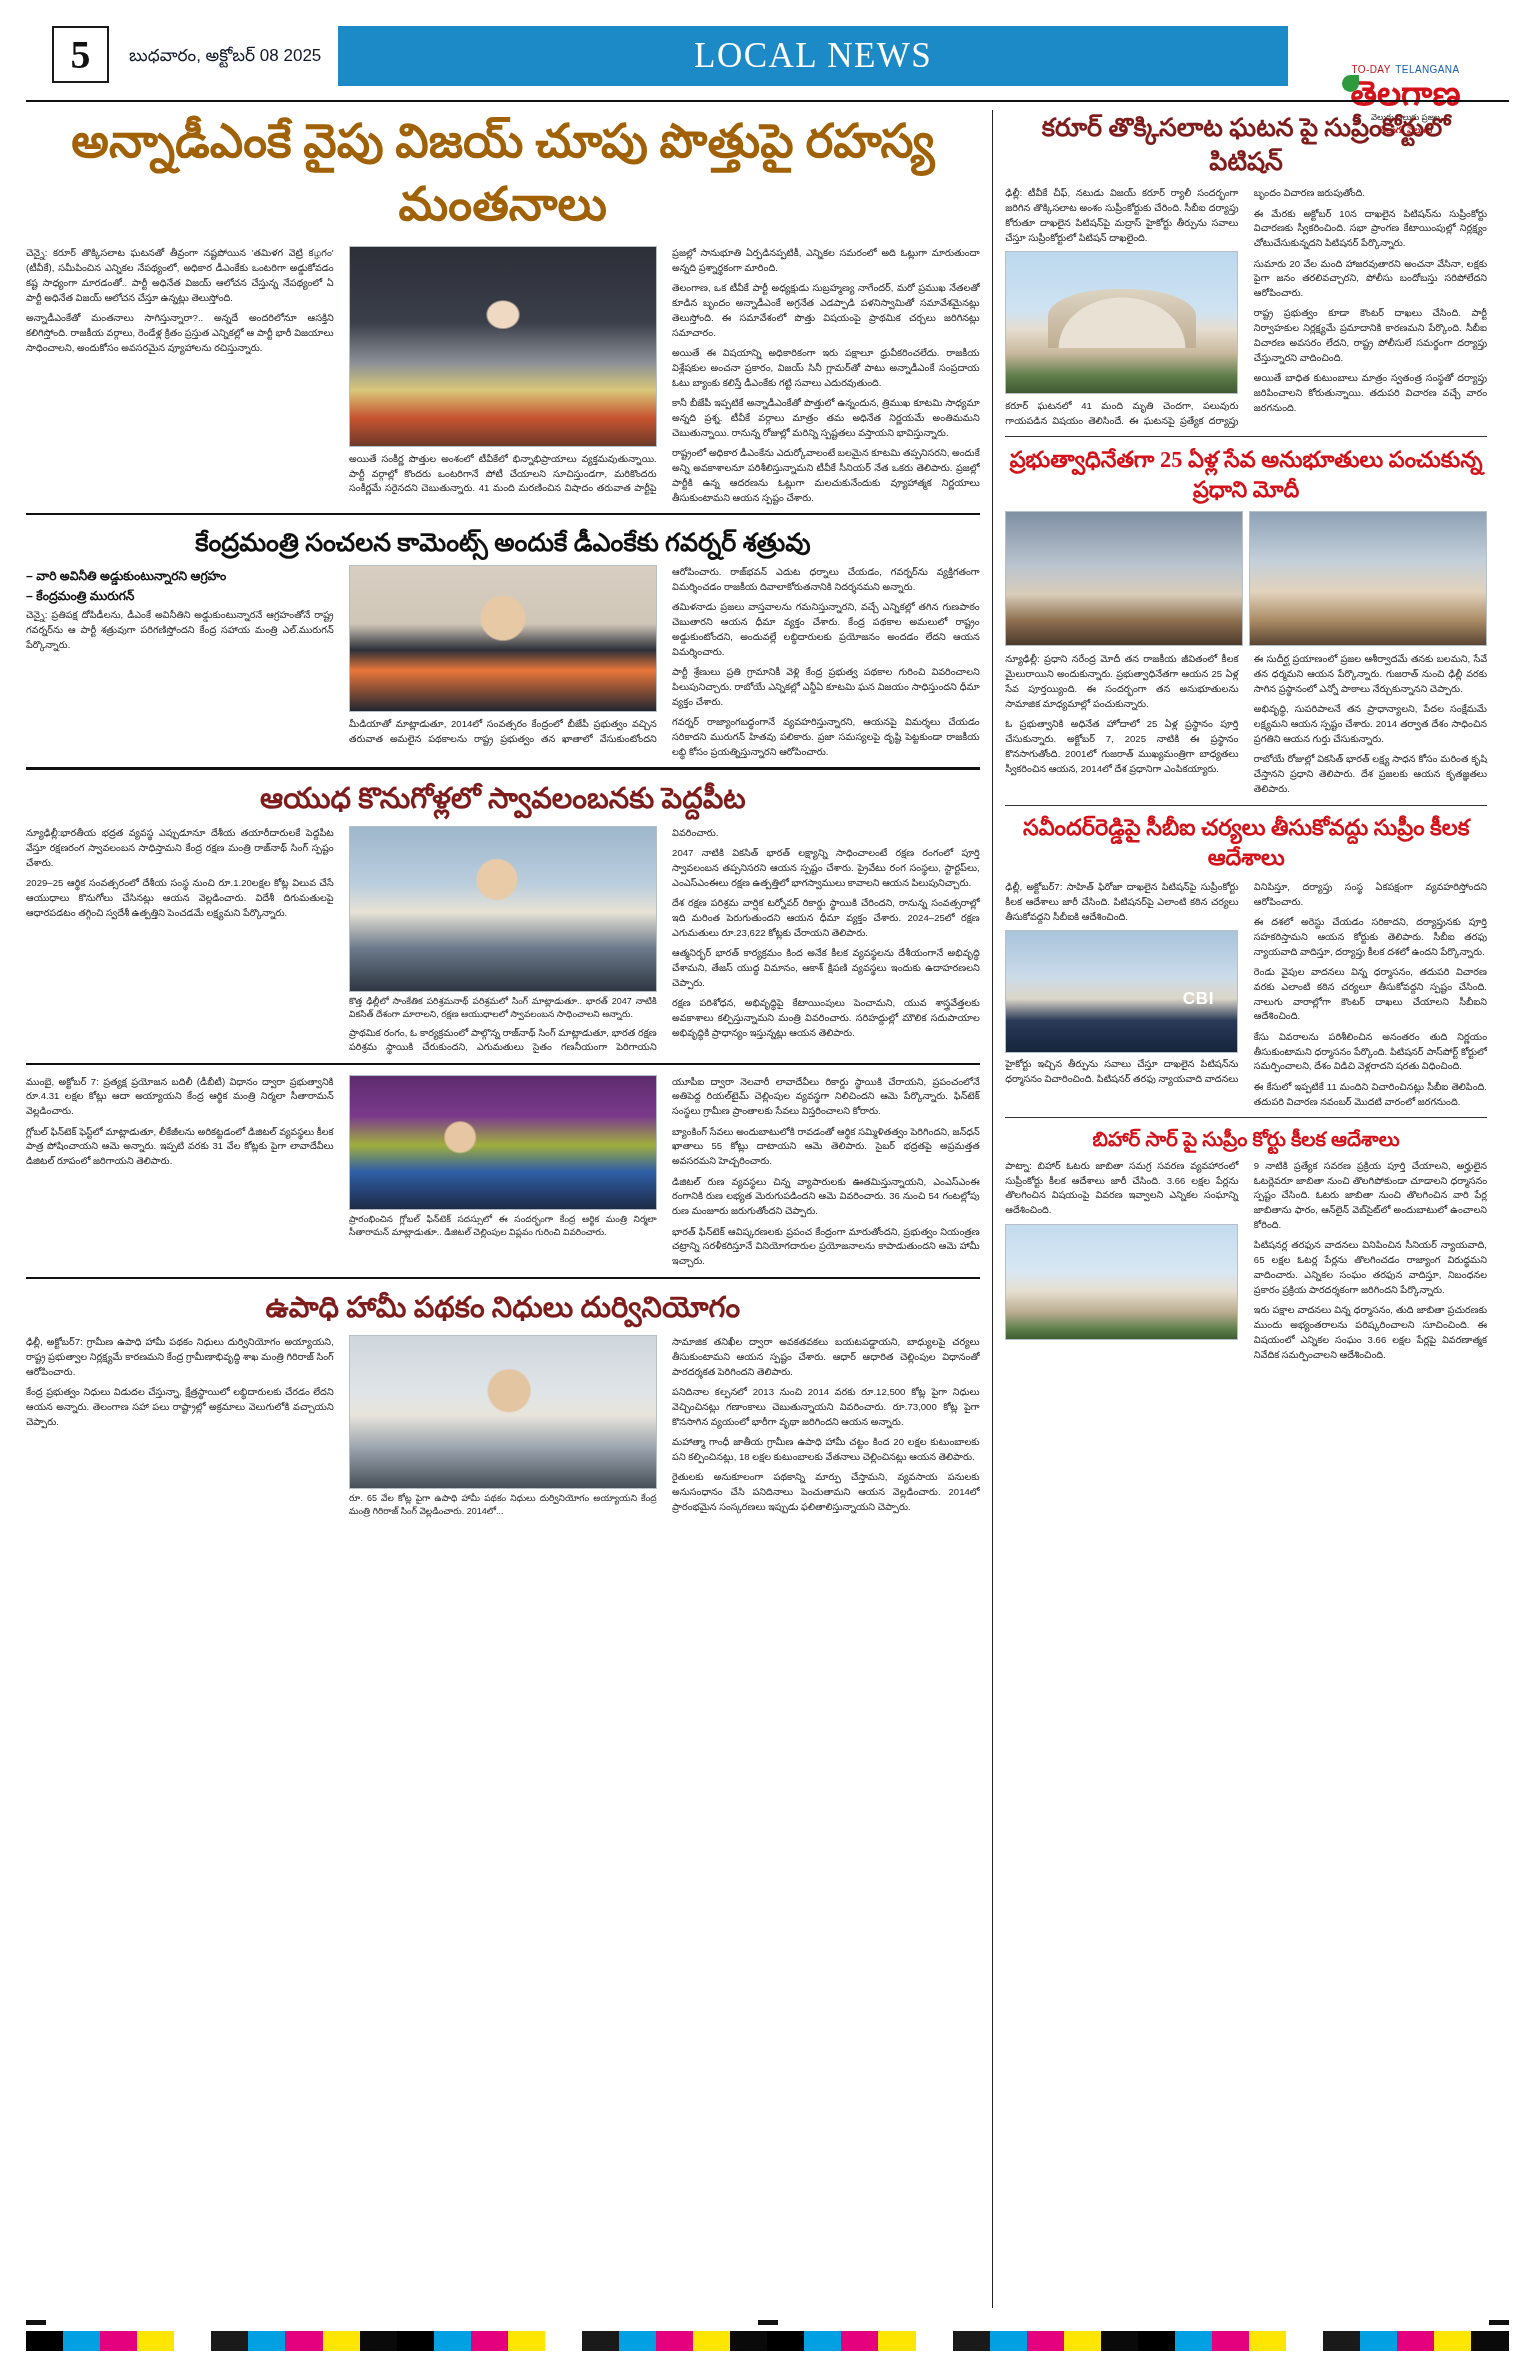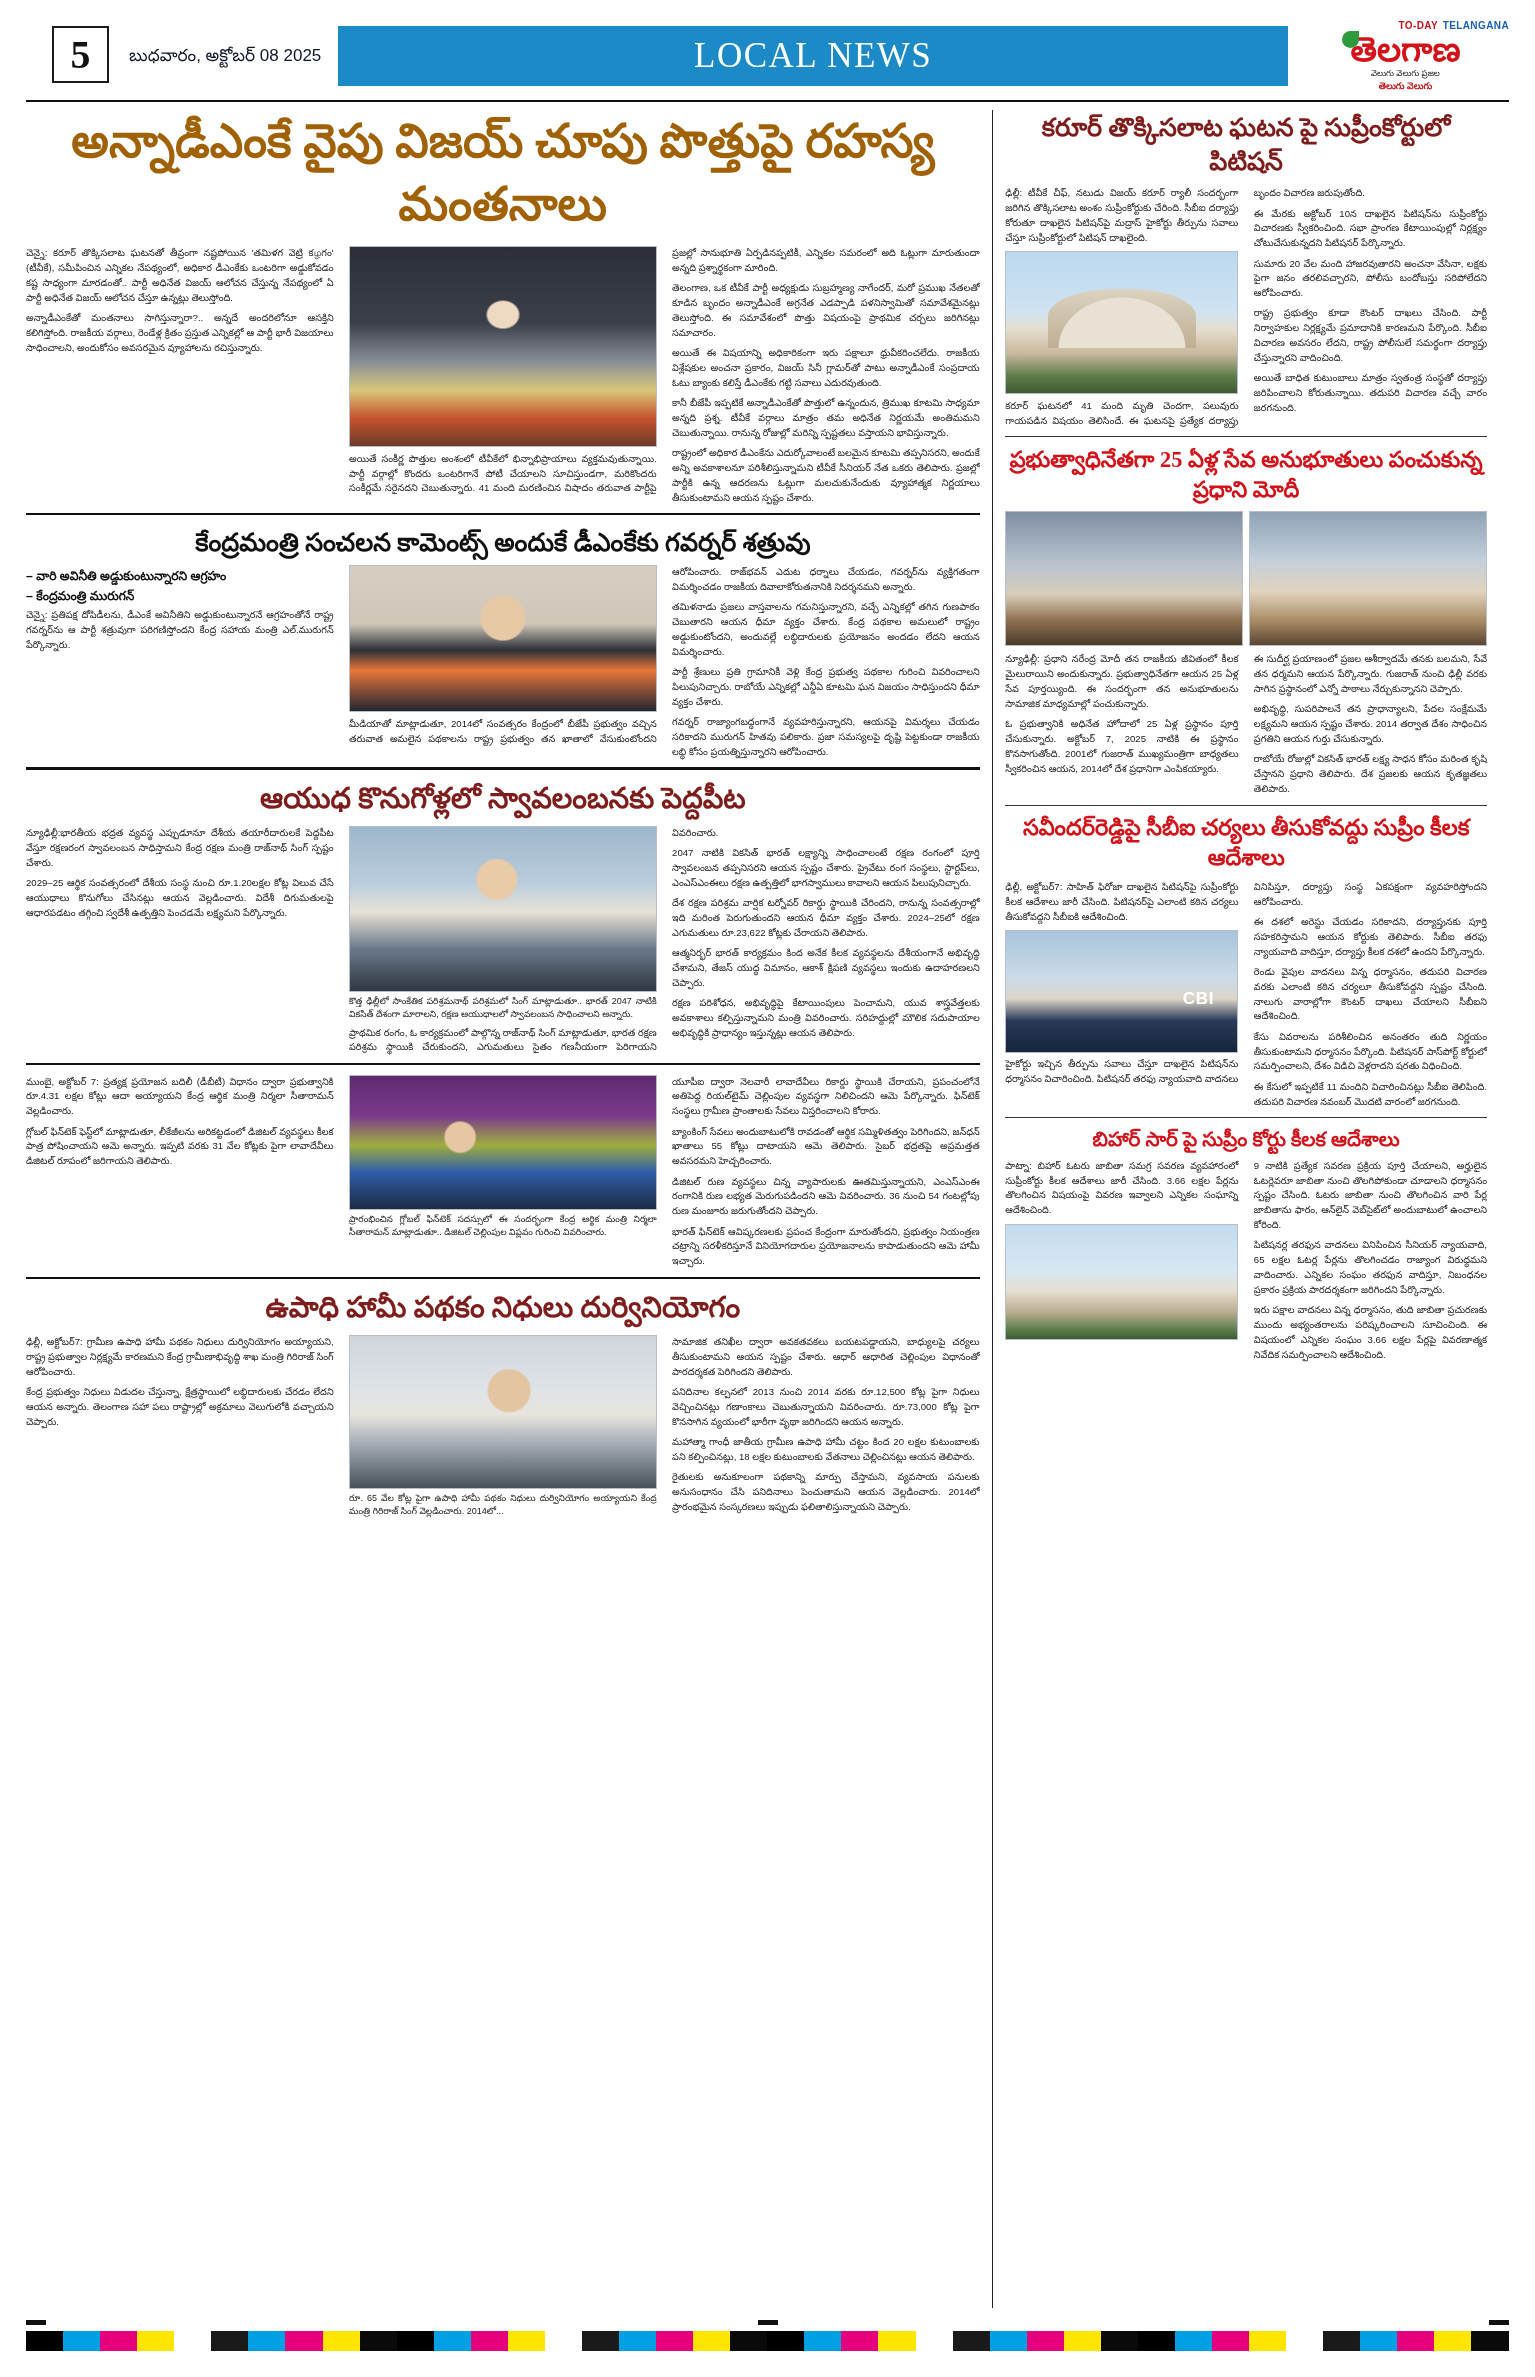--- a/index.html
+++ b/index.html
@@ -67,26 +67,27 @@
   }
   .logo-box {
     width: 207px;
     margin-left: 14px;
     margin-top: 0px;
     text-align: center;
     position: relative;
   }
   .logo-top {
     display: flex;
-    justify-content: flex-end;
+    justify-content: center;
     gap: 4.6px;
     font-size: 10px;
-    font-weight: 700;
+    font-weight: 400;
     color: #c4161c;
     letter-spacing: 0.4px;
+    margin-top: 44px;
   }
   .logo-top span:nth-child(2) { color: #1a5fb4; }
   .logo-main {
     font-family: "Liberation Serif", serif;
     font-size: 34px;
     font-weight: 700;
     color: #d4121a;
     line-height: 1;
     margin-top: 1.5px;
     position: relative;

